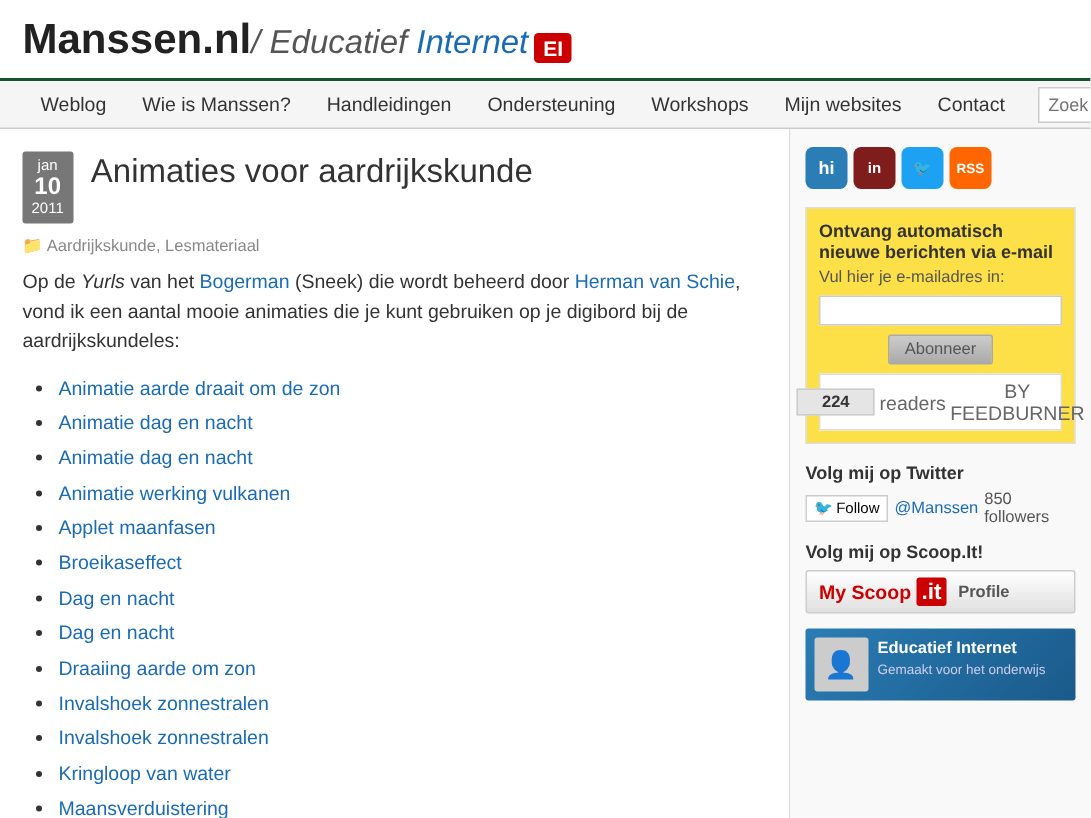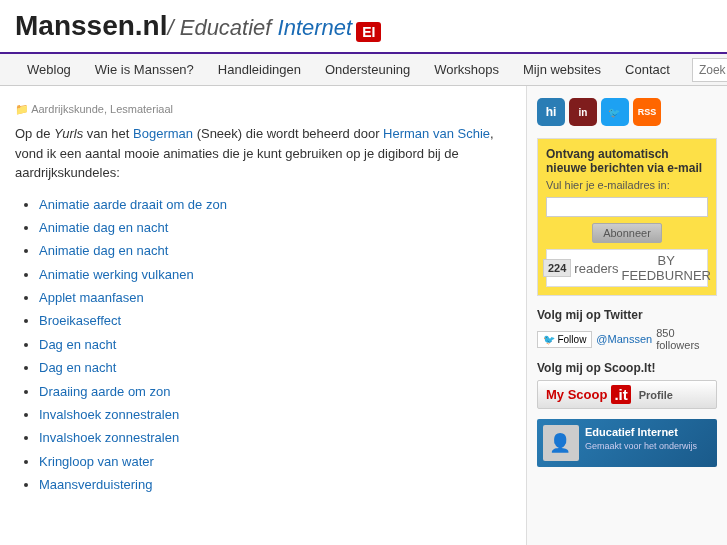--- a/index.html
+++ b/index.html
@@ -1,21 +1,21 @@
 <!DOCTYPE html>
 <html><head>
   <meta charset="utf-8">
   <style>
     * { margin: 0; padding: 0; box-sizing: border-box; }
     body { font-family: Arial, Helvetica, sans-serif; font-size: 13px; color: #333; background: #e8e8e8; }
 
     
     #header {
       background: #fff;
-      border-bottom: 2px solid #4c1d95;
+      border-bottom: 2px solid #14532d;
       padding: 10px 15px;
       display: flex;
       align-items: flex-end;
     }
 
     
     #nav {
       background: #f5f5f5;
       border-bottom: 1px solid #ccc;
       padding: 0 15px;
@@ -186,21 +186,21 @@
       padding: 3px;
       font-size: 10px;
       display: flex;
       align-items: center;
       justify-content: center;
       gap: 3px;
     }
     .fb-count {
       background: #e5e5e5;
       border: 1px solid #ccc;
-      padding: 2px 4px;
+      padding: 2px 16px;
       font-size: 11px;
       font-weight: bold;
     }
     .fb-label { color: #666; font-size: 13px; }
 
     .twitter-widget {
       margin-bottom: 10px;
     }
     .sidebar-section-title {
       font-weight: bold;
@@ -294,20 +294,28 @@
   </div>
   <div class="search-wrap">
     <input type="text" class="search-input" placeholder="Zoek" style="">
 
   </div>
 </div>
 
 <div id="main">
 
   <div id="content">
+    <div style="display:flex;align-items:flex-start;margin-bottom:6px;">
+      <div class="post-date">
+        <span class="month">jan</span>
+        <span class="day">10</span>
+        <span class="year">2011</span>
+      </div>
+      <h1 class="post-title">Animaties voor aardrijkskunde</h1>
+    </div>
     <div class="post-meta">
       <span>📁</span>
       <a>Aardrijkskunde</a>,&nbsp;<a>Lesmateriaal</a>
     </div>
     <p class="post-intro">
       Op de <em>Yurls</em> van het <a>Bogerman</a> (Sneek) die wordt beheerd door <a>Herman van Schie</a>, vond ik een aantal mooie animaties die je kunt gebruiken op je digibord bij de aardrijkskundeles:
     </p>
     <ul class="post-list">
       <li><a>Animatie aarde draait om de zon</a></li>
       <li><a>Animatie dag en nacht</a></li>

